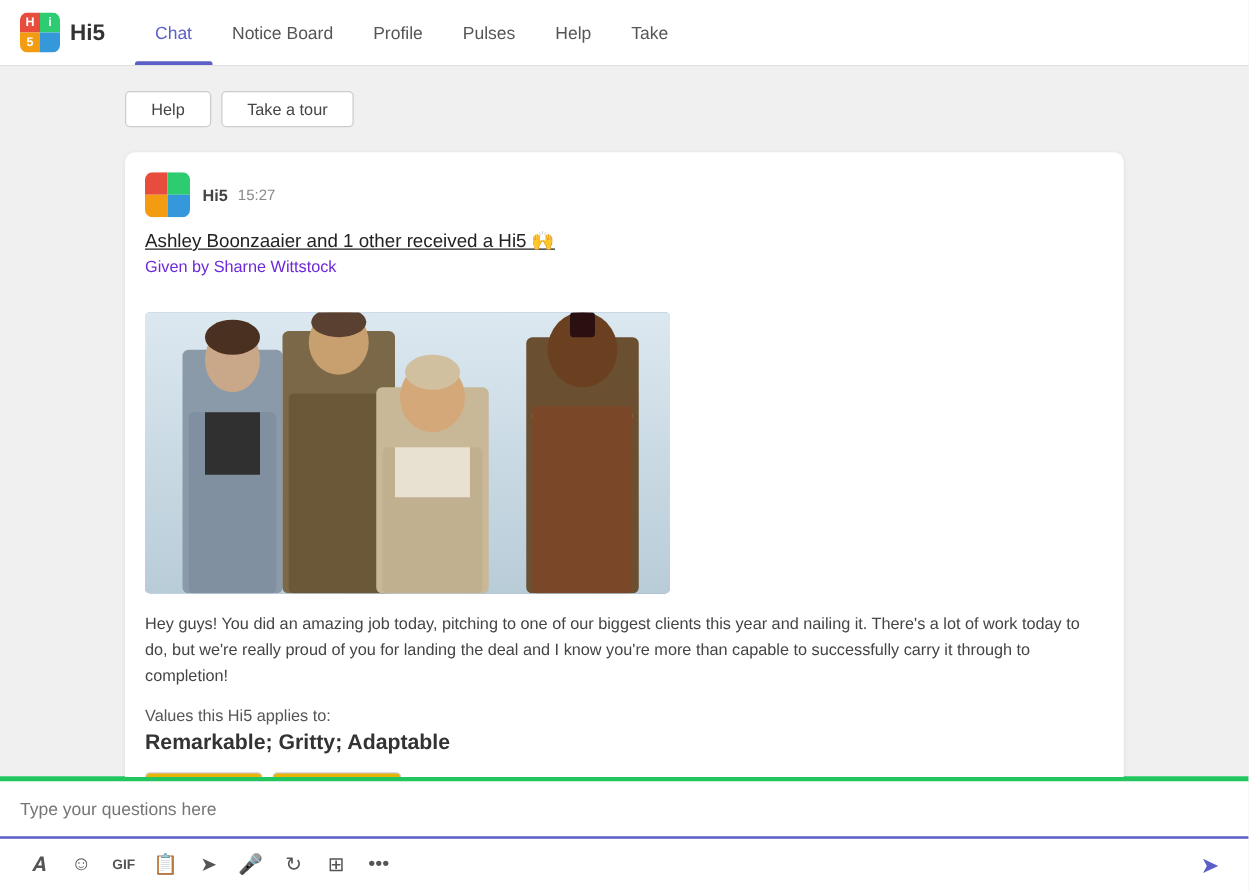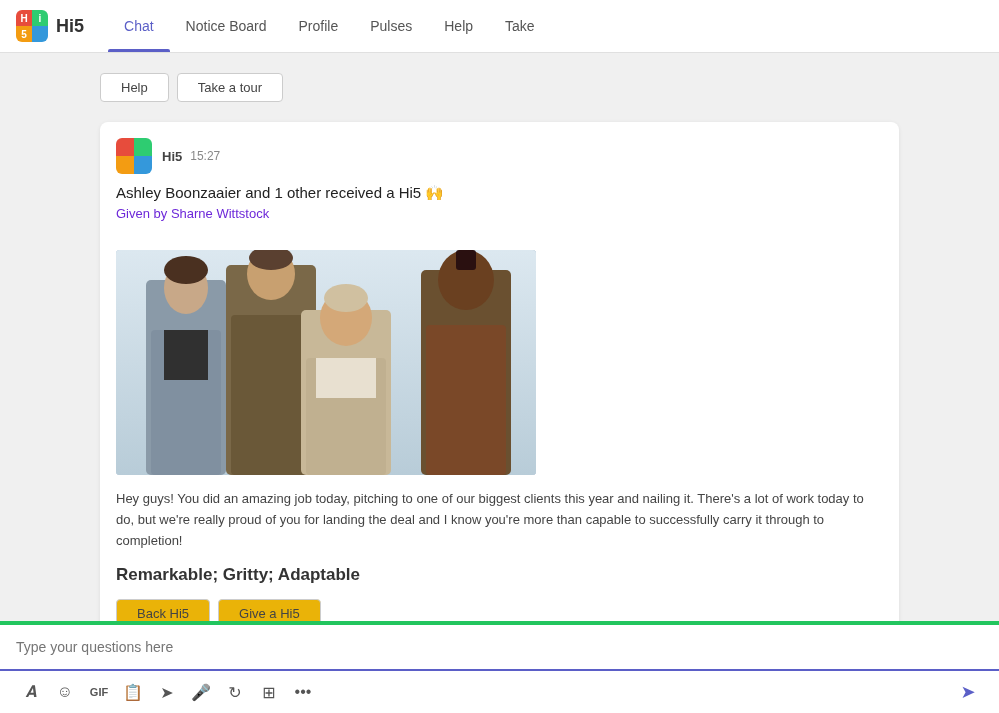--- a/index.html
+++ b/index.html
@@ -153,20 +153,21 @@
     }
     .message-time {
       font-size: 12px;
       color: #888;
     }
     .message-title {
       font-size: 15px;
       font-weight: 500;
       color: #222;
       margin-bottom: 4px;
+      text-decoration: underline;
     }
     .message-subtitle {
       font-size: 13px;
       color: #6d28d9;
       margin-bottom: 29px;
     }
     .message-image {
       width: 420px;
       height: 225px;
       background: linear-gradient(135deg, #b8cce4 0%, #8fa8c8 30%, #6b8cae 60%, #4a7094 100%);
@@ -376,20 +377,21 @@
             <rect x="320" y="100" width="60" height="5" rx="3" fill="#d4a020"></rect>
 
             <rect x="310" y="75" width="80" height="150" rx="4" fill="#7a4828"></rect>
           </svg>
         </div>
       </div>
 
       <div class="message-body">Hey guys! You did an amazing job today, pitching to one of our biggest clients this year and nailing it. There's a lot of work today to do, but we're really proud of you for landing the deal and I know you're more than capable to successfully carry it through to completion!</div>
 
       <div class="values-section">
+        <div class="values-label">Values this Hi5 applies to:</div>
         <div class="values-text">Remarkable; Gritty; Adaptable</div>
       </div>
 
       <div class="card-actions">
         <button class="card-btn">Back Hi5</button>
         <button class="card-btn">Give a Hi5</button>
       </div>
     </div>
 
   </div>

